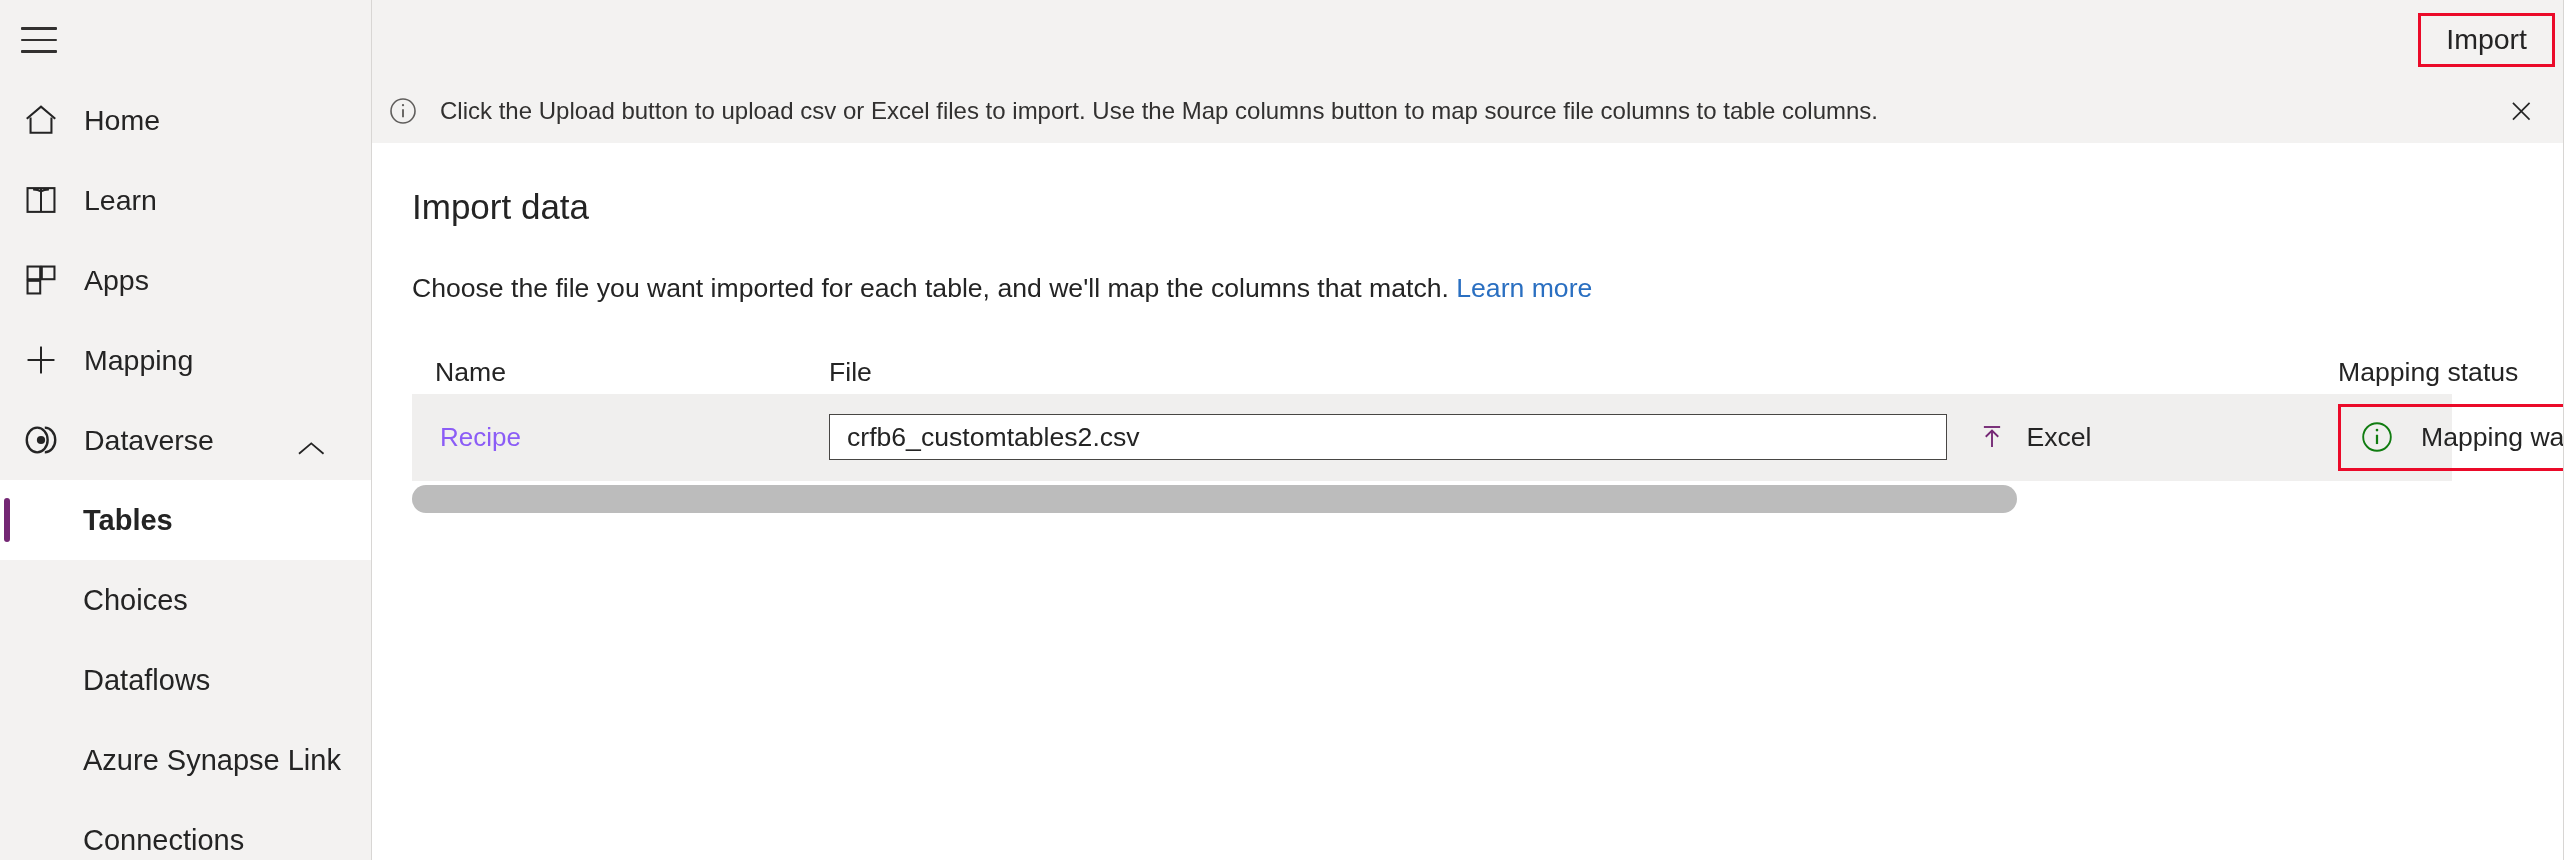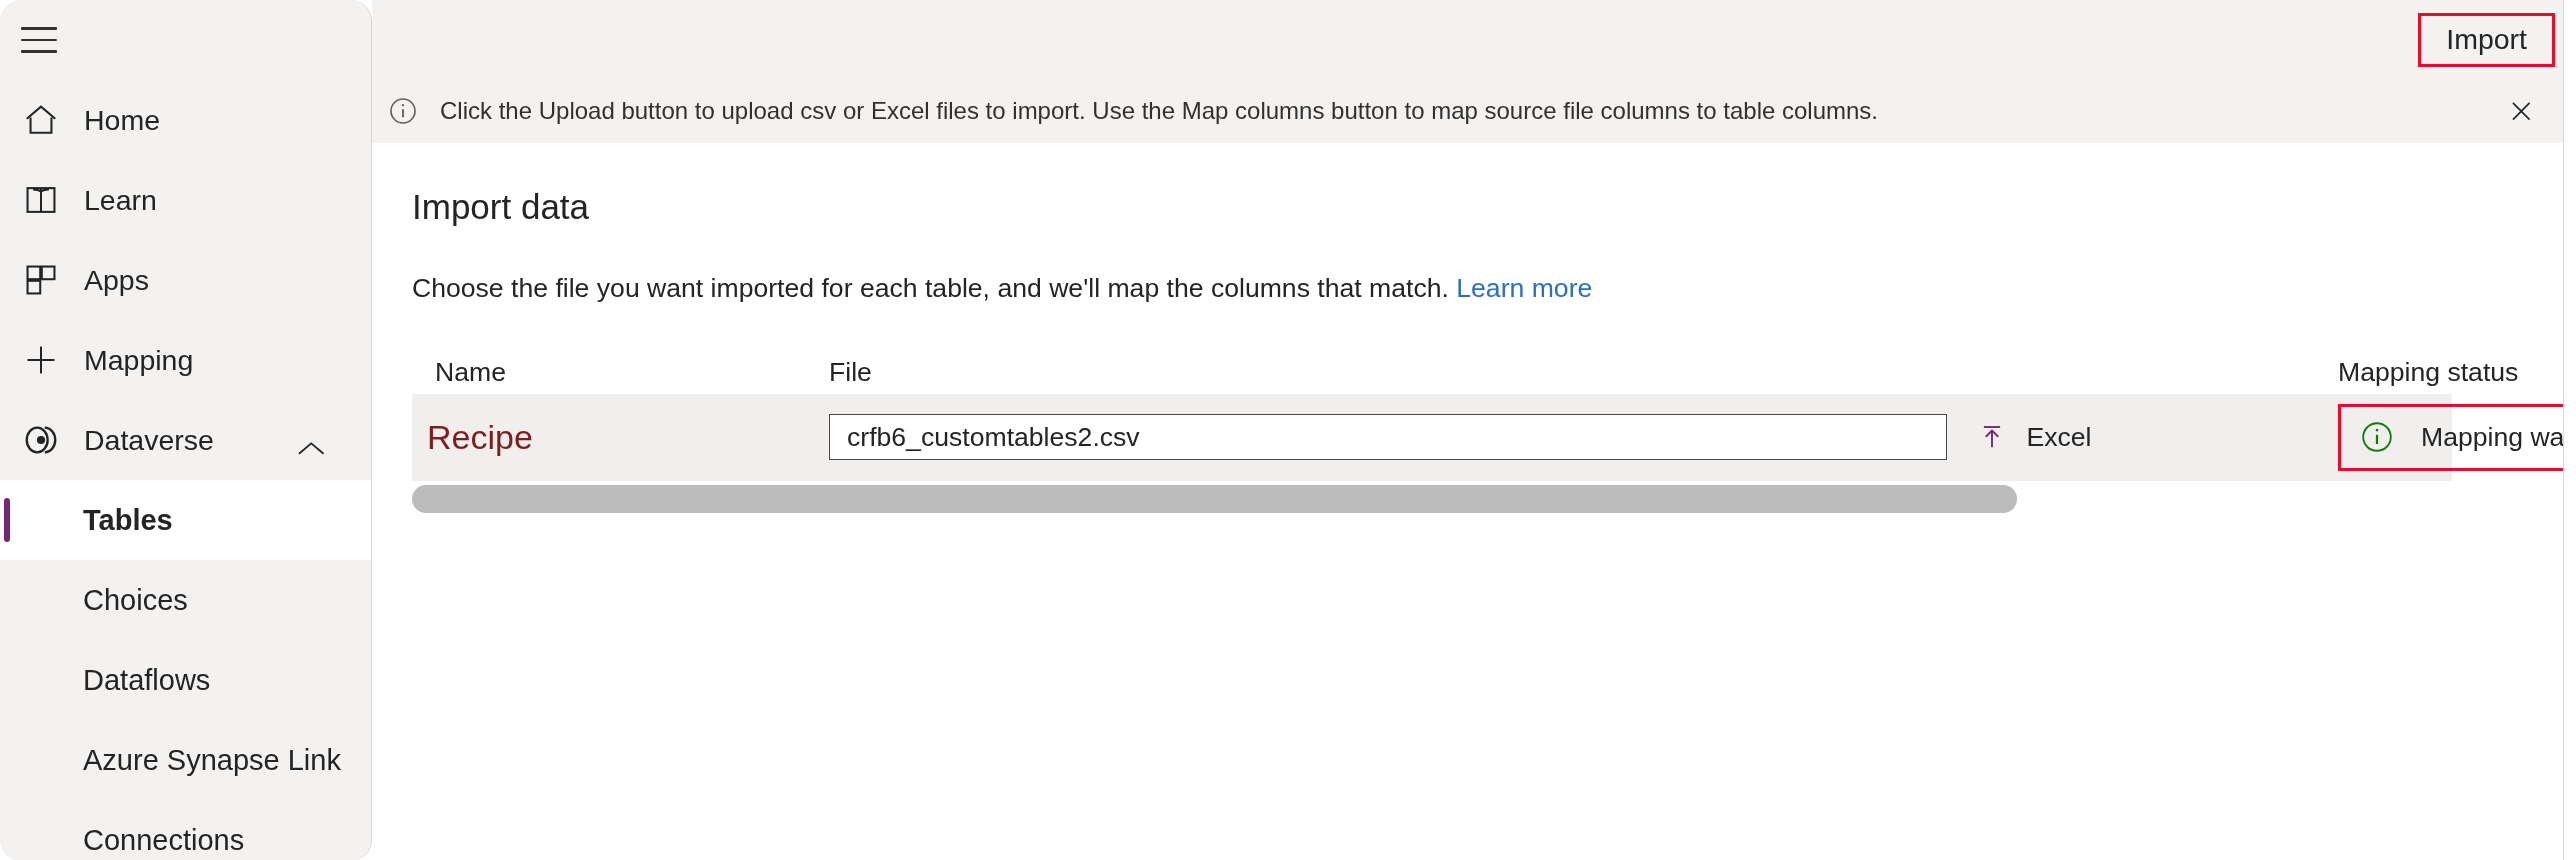--- a/index.html
+++ b/index.html
@@ -12,21 +12,20 @@
   .app { position: relative; width: 2576px; height: 861px; display: flex; }
 
   
   .sidebar {
     width: 372px; height: 861px;
     background: #f3f2f1;
     border-right: 1.9px solid #d8d6d4;
     flex: 0 0 372px;
     position: relative;
     padding-top: 0;
-    border-radius: 21px;
   }
   .hamburger-row {
     height: 80px;
     display: flex; align-items: center;
     padding-left: 21px;
   }
   .hamburger {
     width: 36px; height: 26.6px;
     display: flex; flex-direction: column; justify-content: space-between;
     cursor: pointer;
@@ -173,23 +172,23 @@
     background: #f0efee;
     width: 2040px;
     height: 87px;
     display: flex;
     align-items: center;
     position: relative;
     margin-top: -3.8px;
   }
   .cell-name {
     width: 417px; flex: 0 0 417px;
-    padding-left: 15px;
-    font-size: 34px;
-    color: #7f1d1d;
+    padding-left: 28px;
+    font-size: 26px;
+    color: #8b5cf6;
   }
   .cell-file {
     width: 1509px; flex: 0 0 1509px;
     display: flex; align-items: center;
   }
   .file-input {
     width: 1118px;
     height: 46px;
     background: #ffffff;
     border: 1.9px solid #484644;

